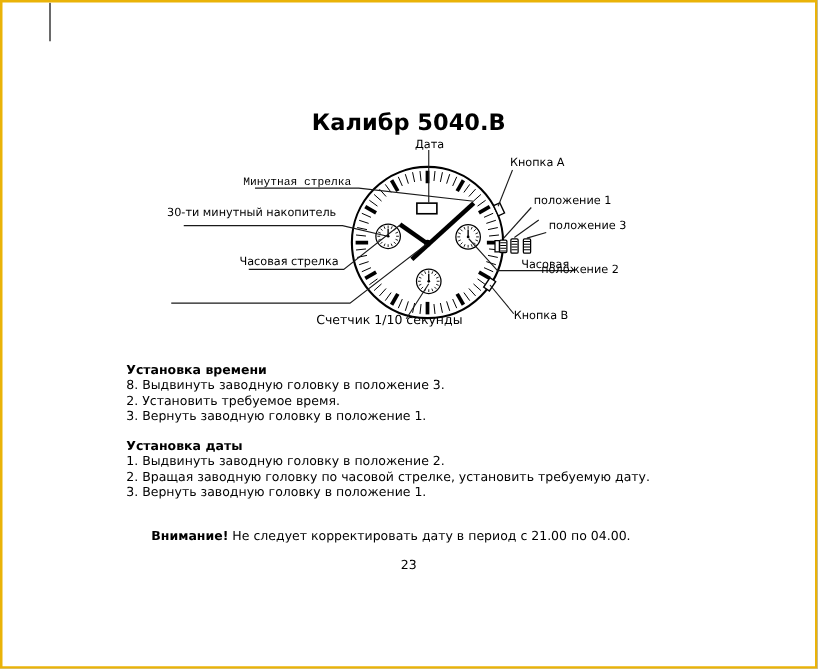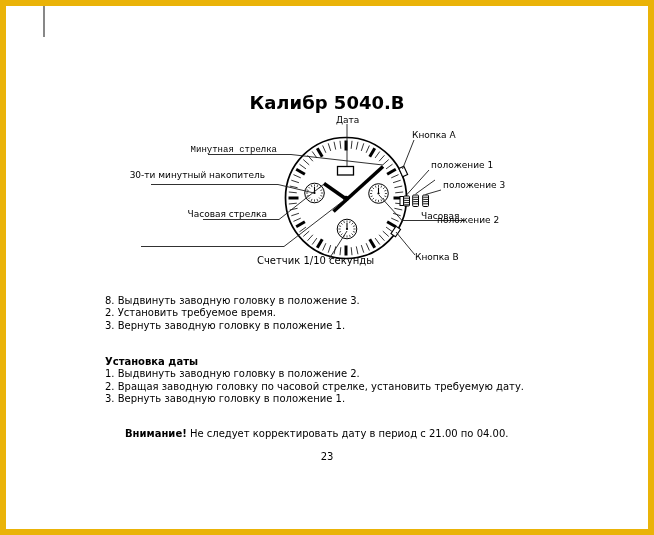--- a/index.html
+++ b/index.html
@@ -1,21 +1,21 @@
 <!DOCTYPE html>
 <html><head>
 <meta charset="utf-8">
 <style>
   html,body{margin:0;padding:0;background:#888;}
   #page{
     position:relative;
     width:654px;height:535px;
     background:#ffffff;
     box-sizing:border-box;
-    border:6px solid #eab308;
+    border:2px solid #eab308;
     font-family:"DejaVu Sans", sans-serif;
     color:#000;
     overflow:hidden;
   }
   .title{
     position:absolute;top:87px;left:0;right:0;
     text-align:center;
     font-size:18px;font-weight:bold;line-height:20px;
   }
   svg.overlay{position:absolute;left:0;top:0;pointer-events:none;}
@@ -230,20 +230,21 @@
   <div class="lbl" style="left:431px;top:163.5px;margin-top:45px;">положение 2</div>
   <div class="lbl" style="left:437px;top:173.5px;">положение 3</div>
   <div class="lbl" style="left:415px;top:205px;">Часовая</div>
   <div class="lbl" style="left:409px;top:245.5px;">Кнопка В</div>
 
   <div class="caption">
     <div>Счетчик 1/10 секунды</div>
   </div>
 
   <div class="bodyblock" style="top:289px;">
+    <div class="hd">Установка времени</div>
     <div>8. Выдвинуть заводную головку в положение 3.</div>
     <div>2. Установить требуемое время.</div>
     <div>3. Вернуть заводную головку в положение 1.</div>
   </div>
 
   <div class="bodyblock" style="top:350px;">
     <div class="hd">Установка даты</div>
     <div>1. Выдвинуть заводную головку в положение 2.</div>
     <div>2. Вращая заводную головку по часовой стрелке, установить требуемую дату.</div>
     <div>3. Вернуть заводную головку в положение 1.</div>

